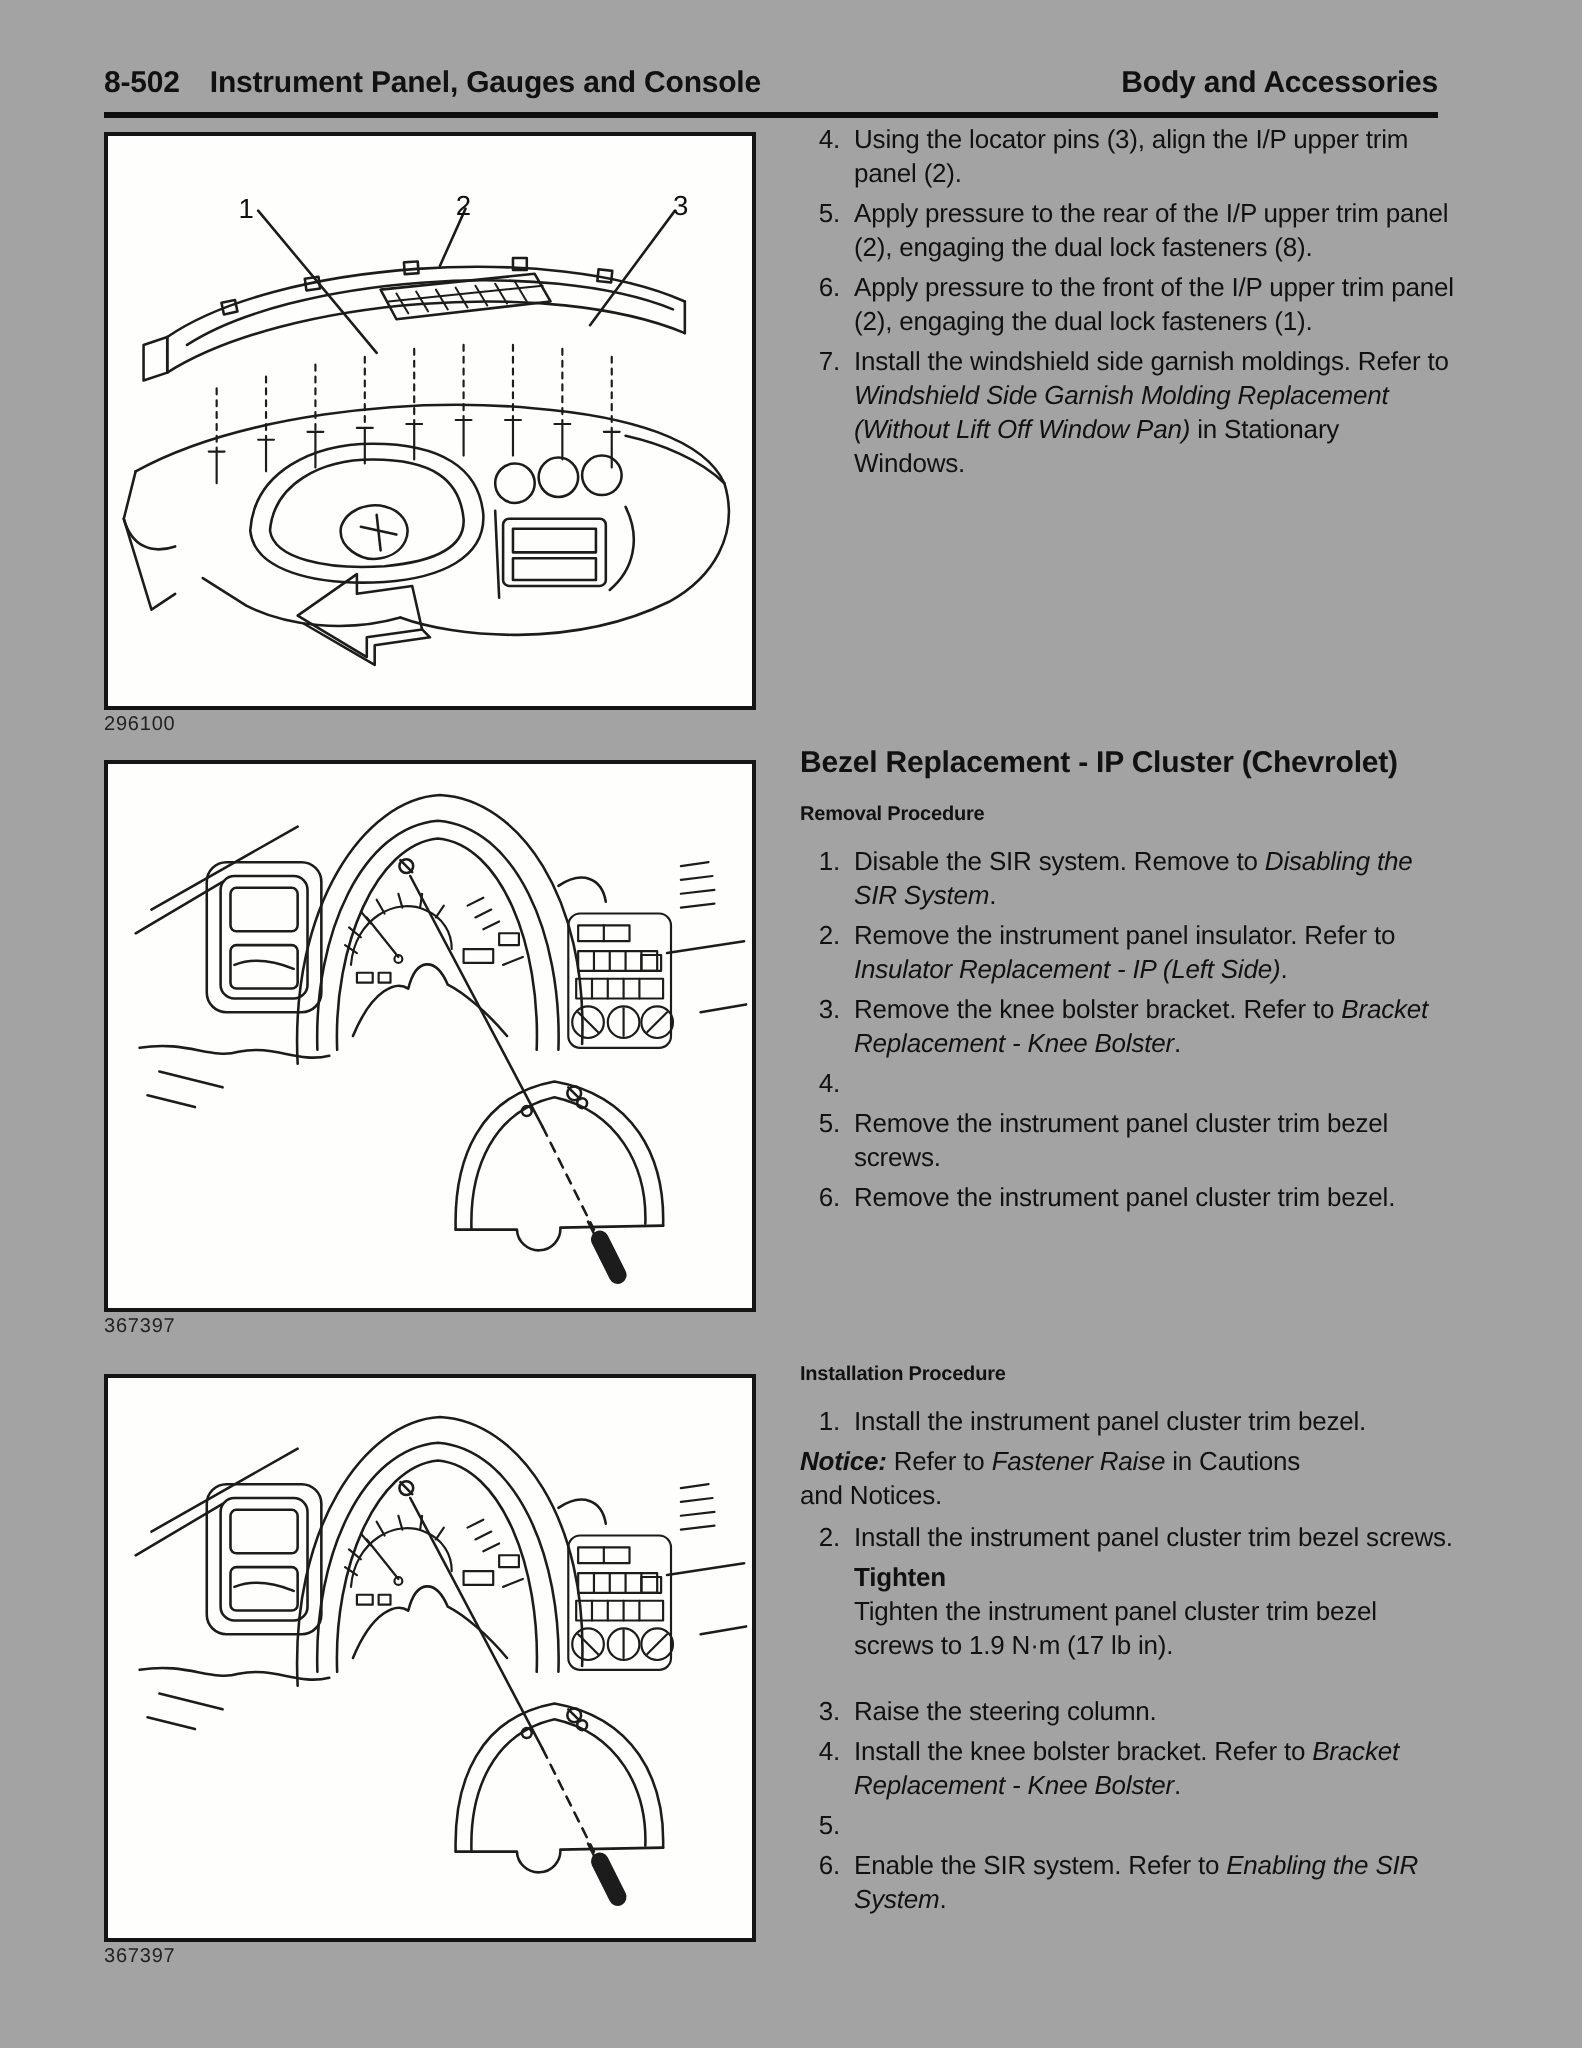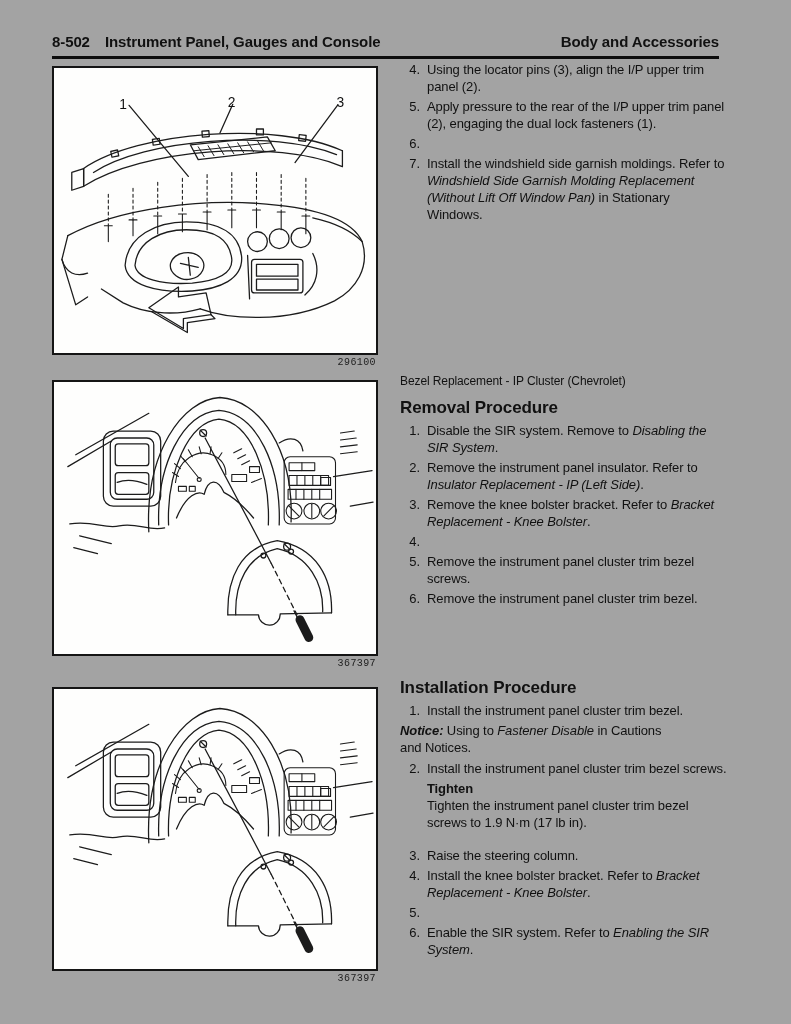--- a/index.html
+++ b/index.html
@@ -9,33 +9,33 @@
     overflow:hidden;letter-spacing:-0.1px;
   }
   
   .hdr{position:absolute;top:33px;left:52px;right:72px;display:flex;justify-content:space-between;
        font-weight:bold;font-size:15px;white-space:nowrap;}
   .hdr .l{display:flex;gap:15px;}
   .rule{position:absolute;top:56px;left:52px;right:72px;height:3px;background:#0d0d0d;}
   
   .fig{position:absolute;left:52px;width:326px;}
   .fig-frame{border:2px solid #151515;background:#fefefd;}
-  .fig-cap{text-align:right;font-size:10px;letter-spacing:.4px;color:#222;margin-top:2px;padding-right:2px;font-family:Liberation Mono, monospace;}
+  .fig-cap{font-size:10px;letter-spacing:.4px;color:#222;margin-top:2px;padding-right:2px;}
   #fig1{top:66px;}  #fig1 .fig-frame{height:285px;}
   #fig2{top:380px;} #fig2 .fig-frame{height:272px;}
   #fig3{top:687px;} #fig3 .fig-frame{height:280px;}
   .fig svg{display:block;width:100%;height:100%;}
   .art text{font-family:"Liberation Sans",sans-serif;font-size:14px;fill:#111;}
   
   .col{position:absolute;left:400px;width:356px;font-size:13px;line-height:17px;}
   #blk-cont{top:61px;}
   #blk-bezel{top:372px;}
   #blk-inst{top:679px;}
-  .sec-title{font-weight:normal;font-size:12px;line-height:19px;white-space:nowrap;margin:0 0 8px;}
-  .proc-head{font-weight:bold;font-size:17px;line-height:18px;margin:0 0 5px;}
+  .sec-title{font-weight:bold;font-size:15px;line-height:19px;white-space:nowrap;margin:0 0 8px;}
+  .proc-head{font-weight:bold;font-size:10px;line-height:18px;margin:0 0 5px;}
   .li{display:flex;margin:0 0 3px;}
   .num{flex:none;width:20px;text-align:right;margin-right:7px;}
   .txt{flex:none;width:300px;}
   .it{font-style:italic;}
   .notice{margin:1px 0 4px;max-width:272px;}
   .notice-label{font-weight:bold;font-style:italic;}
   .sub{margin:0 0 16px 27px;width:300px;}
   .sub-head{font-weight:bold;}
 </style>
 </head>
@@ -229,24 +229,25 @@
     <div class="fig-cap">367397</div>
   </div>
 
   <div class="col" id="blk-cont">
     <div class="li">
       <span class="num">4.</span>
       <span class="txt"><span>Using the locator pins (3), align the I/P upper trim panel (2).</span></span>
     </div>
     <div class="li">
       <span class="num">5.</span>
-      <span class="txt"><span>Apply pressure to the rear of the I/P upper trim panel (2), engaging the dual lock fasteners (1).</span></span>
+      <span class="txt"><span>Apply pressure to the rear of the I/P upper trim panel (2), engaging the dual lock fasteners (8).</span></span>
     </div>
     <div class="li">
       <span class="num">6.</span>
+      <span class="txt"><span>Apply pressure to the front of the I/P upper trim panel (2), engaging the dual lock fasteners (1).</span></span>
     </div>
     <div class="li">
       <span class="num">7.</span>
       <span class="txt"><span>Install the windshield side garnish moldings. Refer to </span><span class="it">Windshield Side Garnish Molding Replacement (Without Lift Off Window Pan)</span><span> in Stationary Windows.</span></span>
     </div>
   </div>
 
   <div class="col" id="blk-bezel">
     <div class="sec-title">Bezel Replacement - IP Cluster (Chevrolet)</div>
     <div class="proc-head">Removal Procedure</div>
@@ -275,21 +276,21 @@
     </div>
   </div>
 
   <div class="col" id="blk-inst">
     <div class="proc-head">Installation Procedure</div>
     <div class="li">
       <span class="num">1.</span>
       <span class="txt"><span>Install the instrument panel cluster trim bezel.</span></span>
     </div>
     <div class="notice">
-      <span class="notice-label">Notice:</span><span><span> Using to </span><span class="it">Fastener Disable</span><span> in Cautions and Notices.</span></span>
+      <span class="notice-label">Notice:</span><span><span> Refer to </span><span class="it">Fastener Raise</span><span> in Cautions and Notices.</span></span>
     </div>
     <div class="li">
       <span class="num">2.</span>
       <span class="txt"><span>Install the instrument panel cluster trim bezel screws.</span></span>
     </div>
     <div class="sub">
       <div class="sub-head">Tighten</div>
       <div><span>Tighten the instrument panel cluster trim bezel screws to 1.9 N·m (17 lb in).</span></div>
     </div>
     <div class="li">

